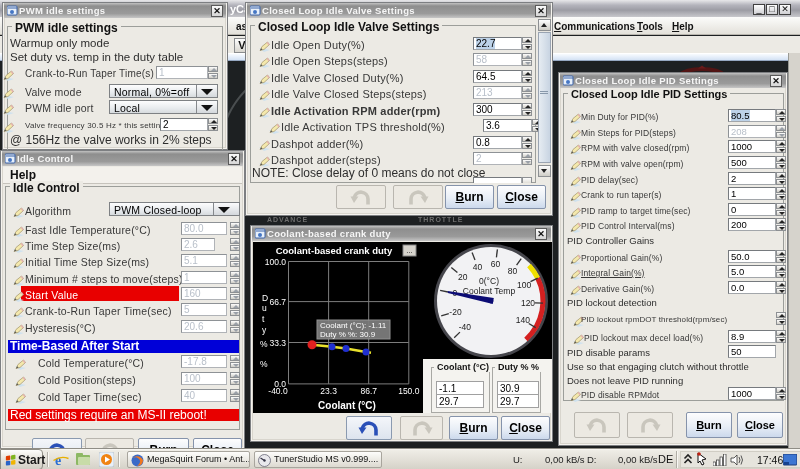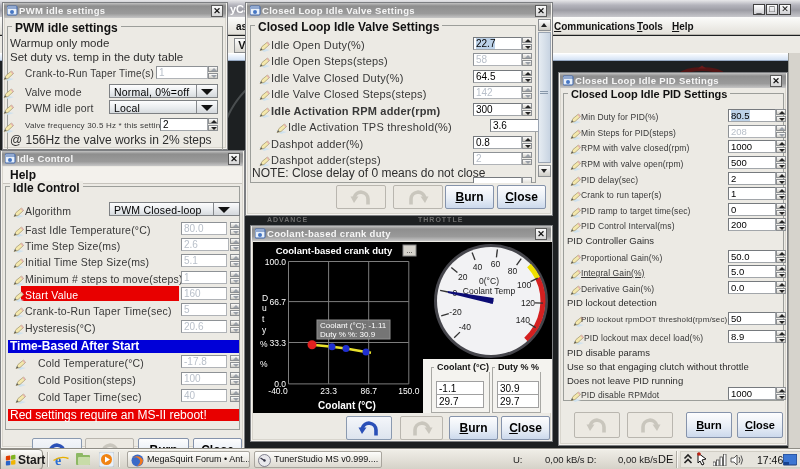--- a/index.html
+++ b/index.html
@@ -205,21 +205,21 @@
       </span>
   </div>
   <div class="row" style="left:0; top:87px; width:245px;">
     <span class="pencil" style="left:12px;"><svg viewBox="0 0 11 11" width="11" height="11">
           <path d="M0 7 L5 11 L11 9 L6 8 Z" fill="#cfe2ef"></path>
           <path d="M1 9.5 L3 5.5 L8.5 1 L10.5 3.5 L5 8.5 L1 9.5 Z" fill="#f4e8ac" stroke="#a09468" stroke-width="0.7"></path>
           <path d="M8.5 1 L10.5 3.5 L9.5 4.3 L7.6 1.8 Z" fill="#e8b0b4"></path>
           <path d="M1 9.5 L2.2 7.2 L3.6 8.6 Z" fill="#555"></path>
         </svg></span>
     <span class="lbl" style="left:24px;">Time Step Size(ms)</span>
-    <span class="field dis" style="left:180px; width:48px;">2.6</span>
+    <span class="field dis" style="left:180px; width:34px;">2.6</span>
     <span class="spinb" style="left:229px;">
         <i class="up"></i>
         <i class="dn"></i>
       </span>
   </div>
   <div class="row" style="left:0; top:103px; width:245px;">
     <span class="pencil" style="left:12px;"><svg viewBox="0 0 11 11" width="11" height="11">
           <path d="M0 7 L5 11 L11 9 L6 8 Z" fill="#cfe2ef"></path>
           <path d="M1 9.5 L3 5.5 L8.5 1 L10.5 3.5 L5 8.5 L1 9.5 Z" fill="#f4e8ac" stroke="#a09468" stroke-width="0.7"></path>
           <path d="M8.5 1 L10.5 3.5 L9.5 4.3 L7.6 1.8 Z" fill="#e8b0b4"></path>
@@ -402,41 +402,41 @@
       </span>
   </div>
   <div class="row" style="left:0; top:83px; width:290px;">
     <span class="pencil" style="left:13px;"><svg viewBox="0 0 11 11" width="11" height="11">
           <path d="M0 7 L5 11 L11 9 L6 8 Z" fill="#cfe2ef"></path>
           <path d="M1 9.5 L3 5.5 L8.5 1 L10.5 3.5 L5 8.5 L1 9.5 Z" fill="#f4e8ac" stroke="#a09468" stroke-width="0.7"></path>
           <path d="M8.5 1 L10.5 3.5 L9.5 4.3 L7.6 1.8 Z" fill="#e8b0b4"></path>
           <path d="M1 9.5 L2.2 7.2 L3.6 8.6 Z" fill="#555"></path>
         </svg></span>
     <span class="lbl" style="left:25px;">Idle Valve Closed Steps(steps)</span>
-    <span class="field dis" style="left:227px; width:49px;">142</span>
+    <span class="field dis" style="left:227px; width:49px;">213</span>
     <span class="spinb" style="left:276px;">
         <i class="up"></i>
         <i class="dn"></i>
       </span>
   </div>
   <div class="row" style="left:0; top:100px; width:290px;">
     <span class="pencil" style="left:13px;"><svg viewBox="0 0 11 11" width="11" height="11">
           <path d="M0 7 L5 11 L11 9 L6 8 Z" fill="#cfe2ef"></path>
           <path d="M1 9.5 L3 5.5 L8.5 1 L10.5 3.5 L5 8.5 L1 9.5 Z" fill="#f4e8ac" stroke="#a09468" stroke-width="0.7"></path>
           <path d="M8.5 1 L10.5 3.5 L9.5 4.3 L7.6 1.8 Z" fill="#e8b0b4"></path>
           <path d="M1 9.5 L2.2 7.2 L3.6 8.6 Z" fill="#555"></path>
         </svg></span>
     <span class="lbl" style="left:25px;font-weight:bold;">Idle Activation RPM adder(rpm)</span>
     <span class="field" style="left:227px; width:49px;">300</span>
     <span class="spinb" style="left:276px;">
         <i class="up"></i>
         <i class="dn"></i>
       </span>
   </div>
-  <div class="row" style="left:17px; top:116px; width:290px;">
+  <div class="row" style="left:10px; top:116px; width:290px;">
     <span class="pencil" style="left:13px;"><svg viewBox="0 0 11 11" width="11" height="11">
           <path d="M0 7 L5 11 L11 9 L6 8 Z" fill="#cfe2ef"></path>
           <path d="M1 9.5 L3 5.5 L8.5 1 L10.5 3.5 L5 8.5 L1 9.5 Z" fill="#f4e8ac" stroke="#a09468" stroke-width="0.7"></path>
           <path d="M8.5 1 L10.5 3.5 L9.5 4.3 L7.6 1.8 Z" fill="#e8b0b4"></path>
           <path d="M1 9.5 L2.2 7.2 L3.6 8.6 Z" fill="#555"></path>
         </svg></span>
     <span class="lbl" style="left:25px;">Idle Activation TPS threshold(%)</span>
     <span class="field" style="left:227px; width:49px;">3.6</span>
     <span class="spinb" style="left:276px;">
         <i class="up"></i>
@@ -666,21 +666,21 @@
   </div>
   <div class="note" style="left:8px; top:224px;">PID lockout detection</div>
   <div class="row" style="left:0; top:239px; width:230px;">
     <span class="pencil" style="left:14px;"><svg viewBox="0 0 11 11" width="11" height="11">
           <path d="M0 7 L5 11 L11 9 L6 8 Z" fill="#cfe2ef"></path>
           <path d="M1 9.5 L3 5.5 L8.5 1 L10.5 3.5 L5 8.5 L1 9.5 Z" fill="#f4e8ac" stroke="#a09468" stroke-width="0.7"></path>
           <path d="M8.5 1 L10.5 3.5 L9.5 4.3 L7.6 1.8 Z" fill="#e8b0b4"></path>
           <path d="M1 9.5 L2.2 7.2 L3.6 8.6 Z" fill="#555"></path>
         </svg></span>
     <span class="lbl" style="left:22px; font-size:8px;">PID lockout rpmDOT threshold(rpm/sec)</span>
-    <span class="field" style="left:169px; width:48px;">50</span>
+    <span class="field" style="left:169px; width:48px;margin-top:33px;">50</span>
     <span class="spinb" style="left:217px;">
         <i class="up"></i>
         <i class="dn"></i>
       </span>
   </div>
   <div class="row" style="left:0; top:257px; width:230px;">
     <span class="pencil" style="left:14px;"><svg viewBox="0 0 11 11" width="11" height="11">
           <path d="M0 7 L5 11 L11 9 L6 8 Z" fill="#cfe2ef"></path>
           <path d="M1 9.5 L3 5.5 L8.5 1 L10.5 3.5 L5 8.5 L1 9.5 Z" fill="#f4e8ac" stroke="#a09468" stroke-width="0.7"></path>
           <path d="M8.5 1 L10.5 3.5 L9.5 4.3 L7.6 1.8 Z" fill="#e8b0b4"></path>

